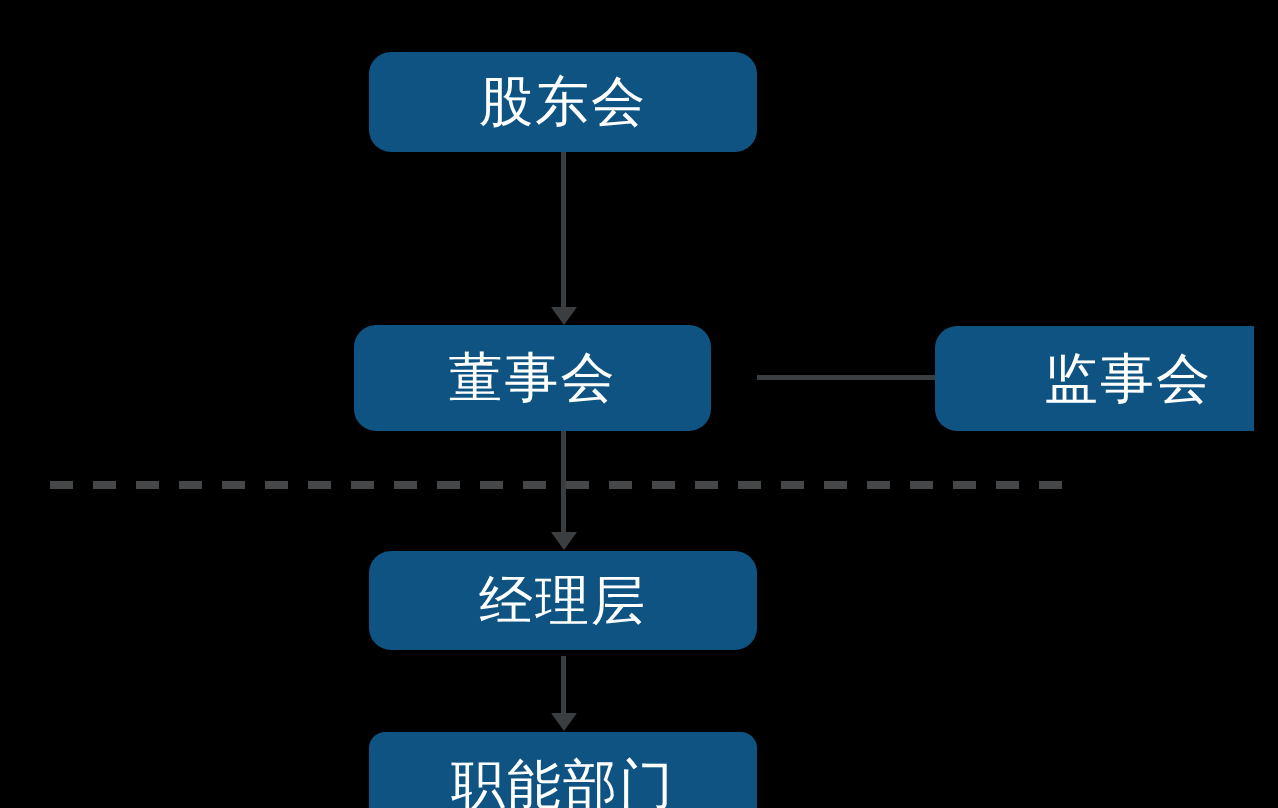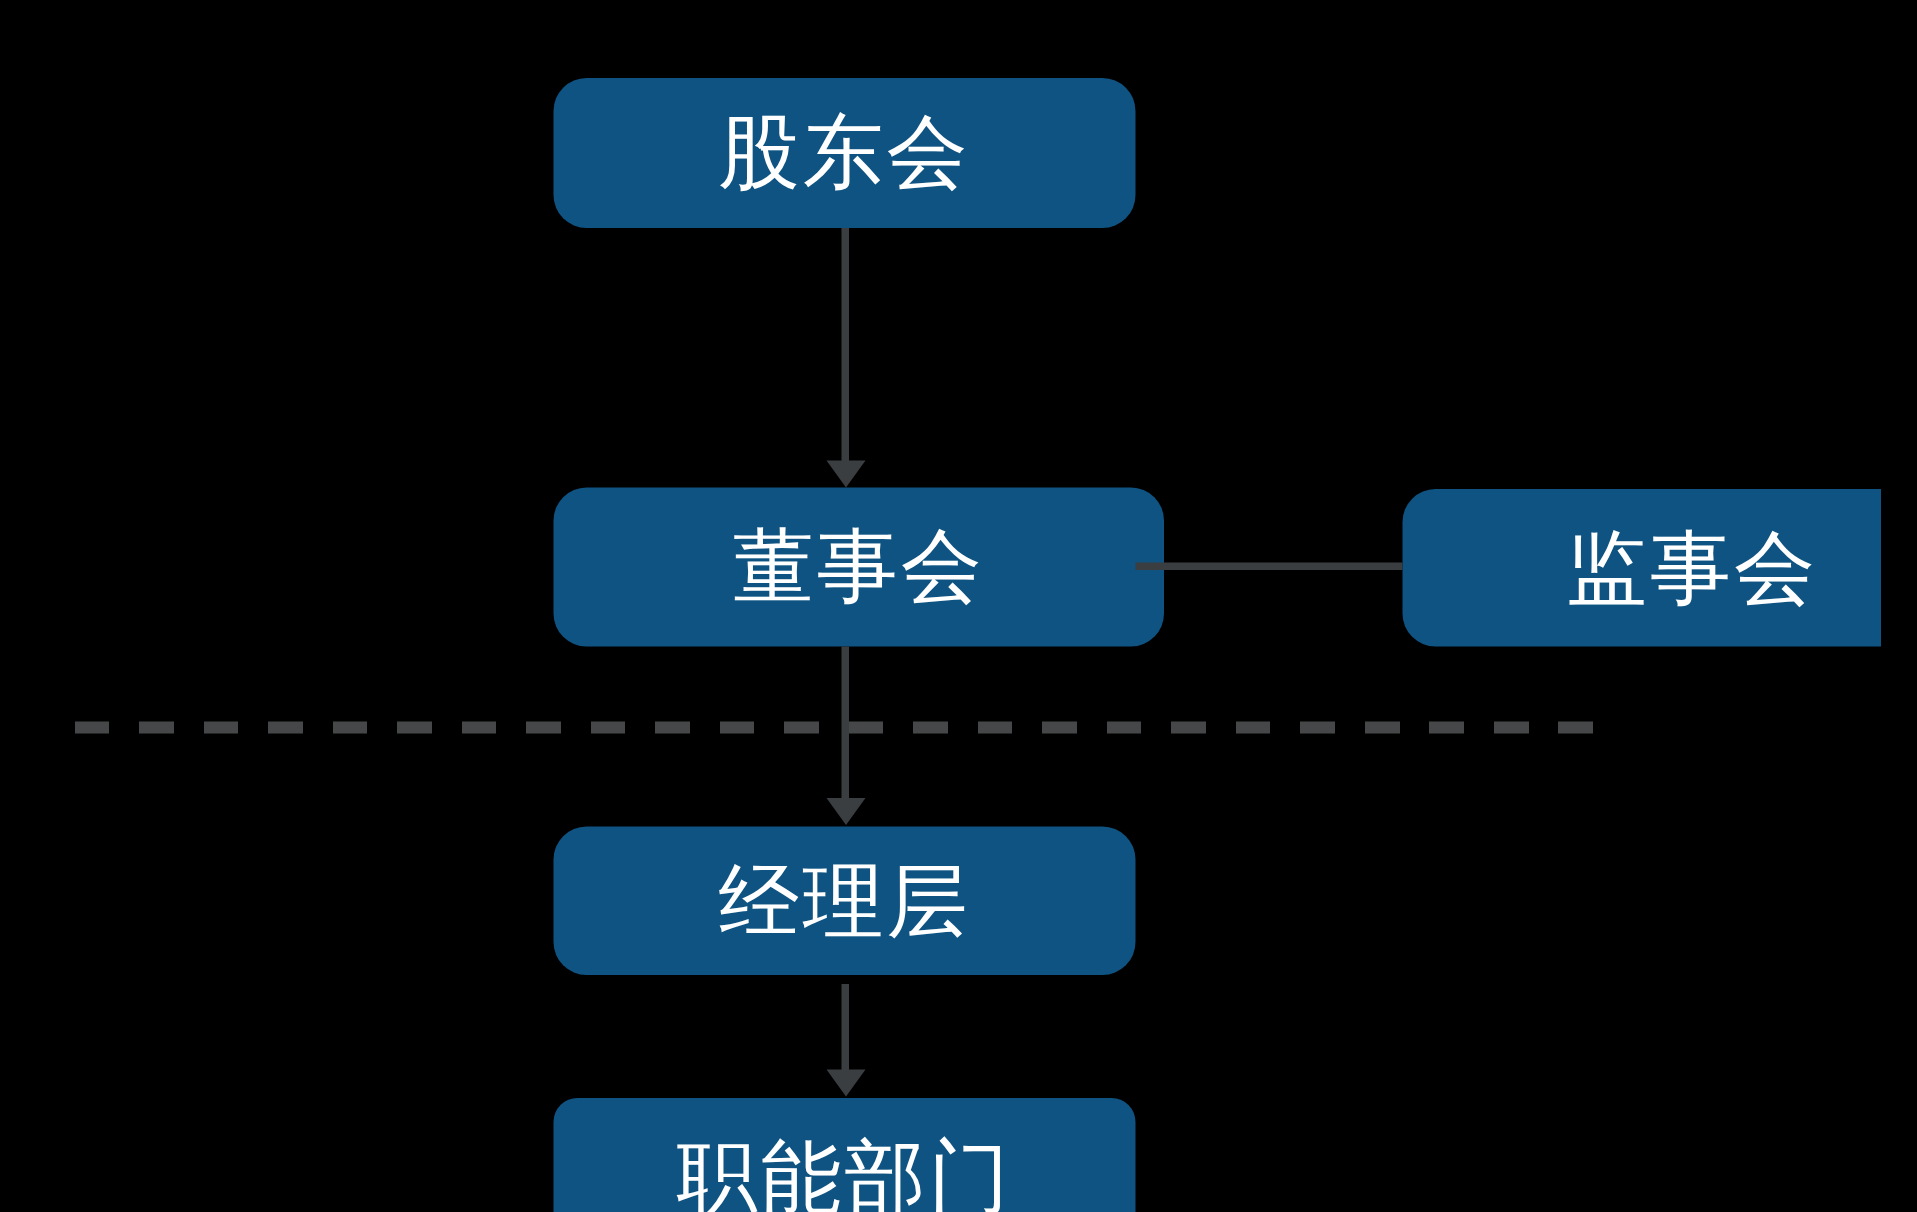--- a/index.html
+++ b/index.html
@@ -19,21 +19,21 @@
     color: #ffffff;
     font-size: 54px;
     font-weight: 500;
     display: flex;
     align-items: center;
     justify-content: center;
     letter-spacing: 2px;
     line-height: 1;
   }
   .node-shareholders { left: 321px; top: 4px;   width: 388px; height: 100px; }
-  .node-board        { left: 321px; top: 277px; width: 407px; height: 106px; }
+  .node-board        { left: 306px; top: 277px; width: 357px; height: 106px; }
   .node-supervisory  { left: 887px; top: 278px; width: 386px; height: 105px; }
   .node-management   { left: 321px; top: 503px; width: 388px; height: 99px; }
   .node-departments  { left: 321px; top: 684px; width: 388px; height: 106px; border-radius: 16px; }
 
   .vline {
     position: absolute;
     width: 5px;
     background: #3b3e41;
   }
   .vline-1 { left: 513px; top: 104px; height: 156px; }

